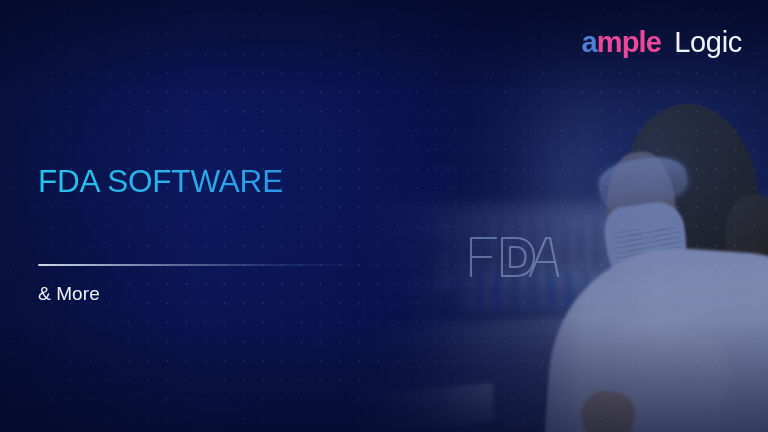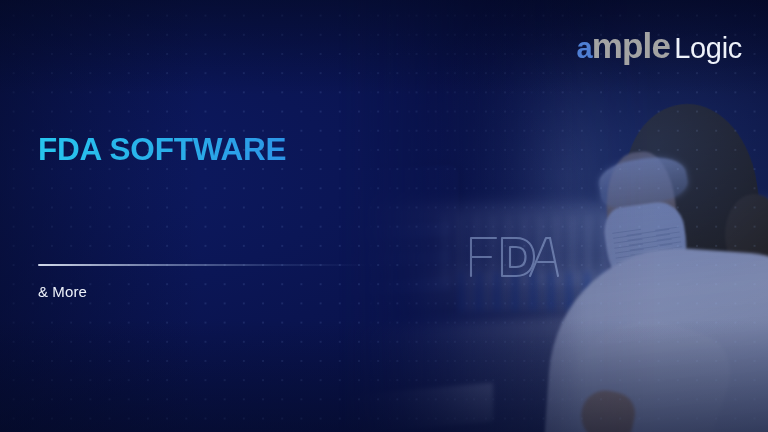--- a/index.html
+++ b/index.html
@@ -215,61 +215,62 @@
     letter-spacing:-.4px;
     white-space:nowrap;
   }
   .logo-a{
     font-size:29px;font-weight:700;
     color:#4f7fd4;
     line-height:1;
     letter-spacing:-1px;
   }
   .logo-ample{
-    font-size:35px;font-weight:700;
-    color:#a3a3a3;line-height:1;letter-spacing:-.8px;
+    font-size:29px;font-weight:700;
+    color:#ec4899;line-height:1;letter-spacing:-.8px;
   }
   .logo-logic{
     font-size:29px;font-weight:300;
     color:#eef2fa;line-height:1;letter-spacing:-.3px;
-    margin-left:4px;
+    margin-left:13px;
   }
 
   
   .headline{
     position:absolute;
     left:38px;top:131px;
     width:520px;
   }
   .hl-line{
     font-size:31.5px;
-    font-weight:700;
+    font-weight:400;
     line-height:36px;
     letter-spacing:-.2px;
     text-transform:uppercase;
     background:linear-gradient(96deg, #27c6ee 0%, #2aa8e8 32%, #2f7fe6 66%, #3f63e4 100%);
     -webkit-background-clip:text;
     background-clip:text;
     color:transparent;
     -webkit-text-fill-color:transparent;
     white-space:nowrap;
+    margin-top:32px;
   }
 
   .divider{
     position:absolute;
     left:38px;top:264px;
     width:330px;height:2px;
     background:linear-gradient(90deg, rgba(226,234,248,.92) 0%, rgba(175,192,226,.55) 38%, rgba(110,135,190,.20) 72%, rgba(60,85,150,0) 100%);
     border-radius:2px;
   }
 
   .subtitle{
     position:absolute;
     left:38px;top:283px;
-    font-size:15px;
+    font-size:19px;
     font-weight:400;
     color:#eef2fa;
     letter-spacing:.1px;
   }
 </style>
 </head>
 <body>
 
 <div class="banner">
 

